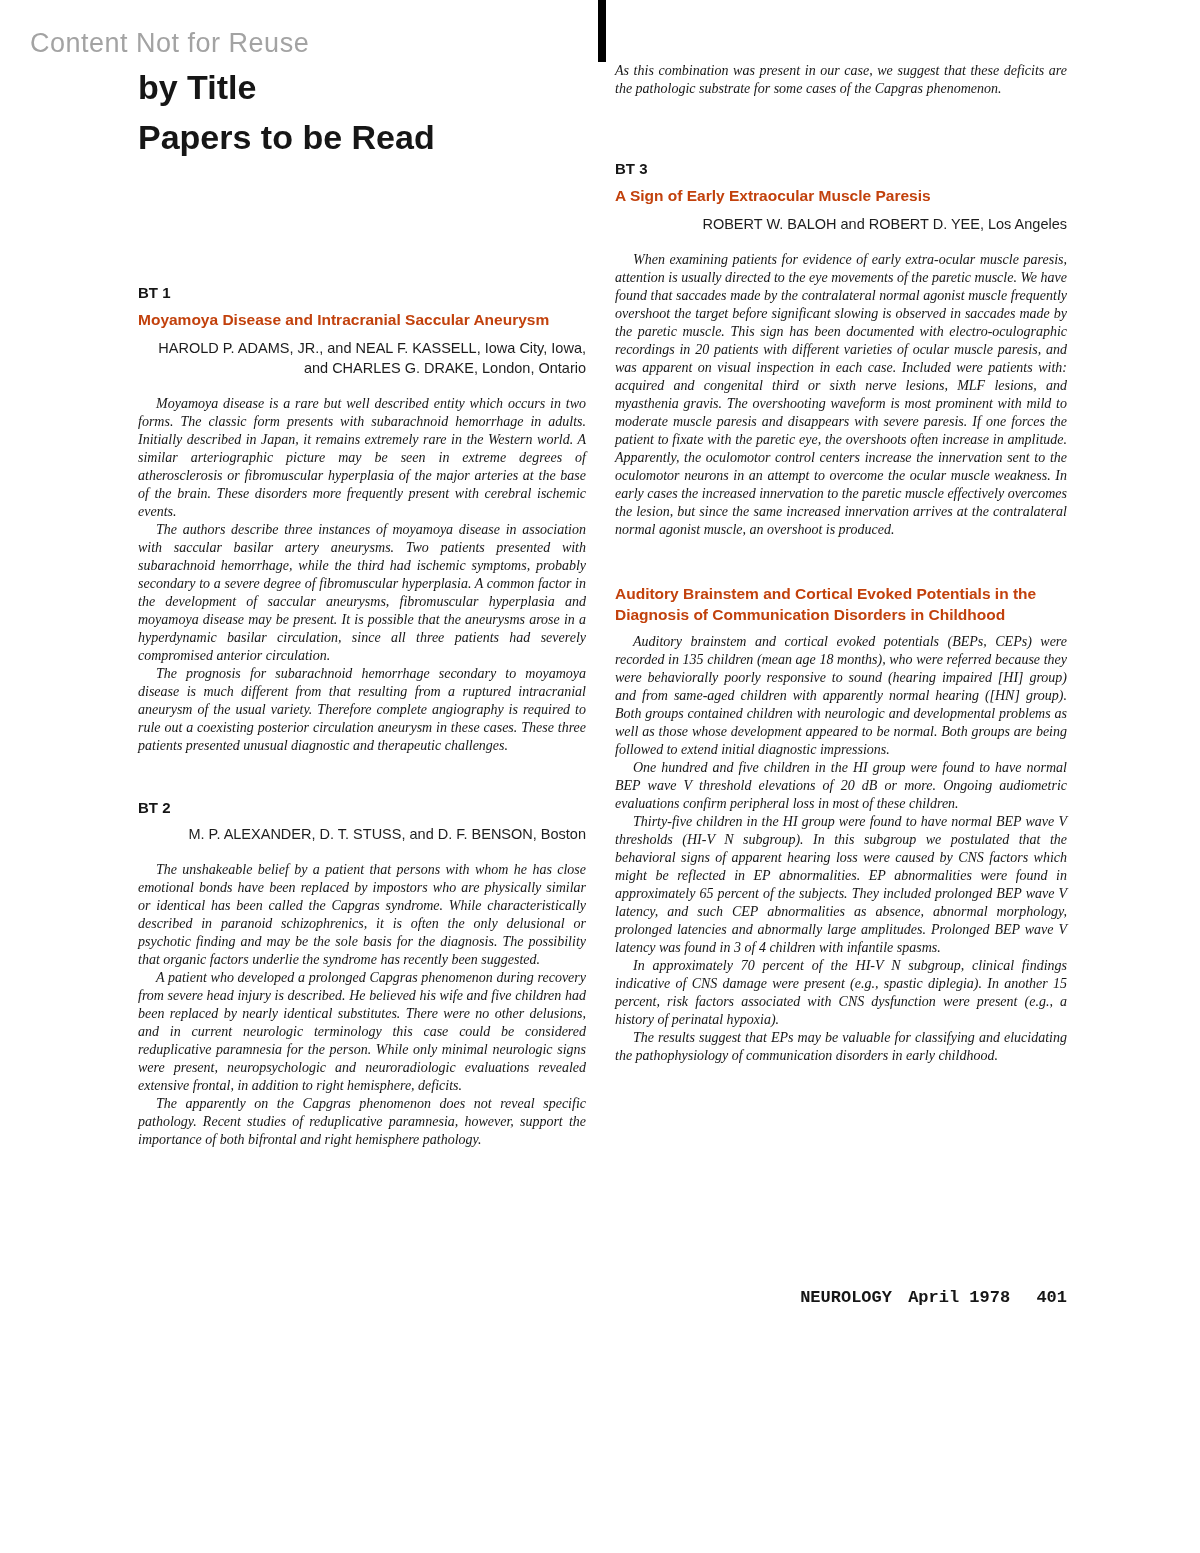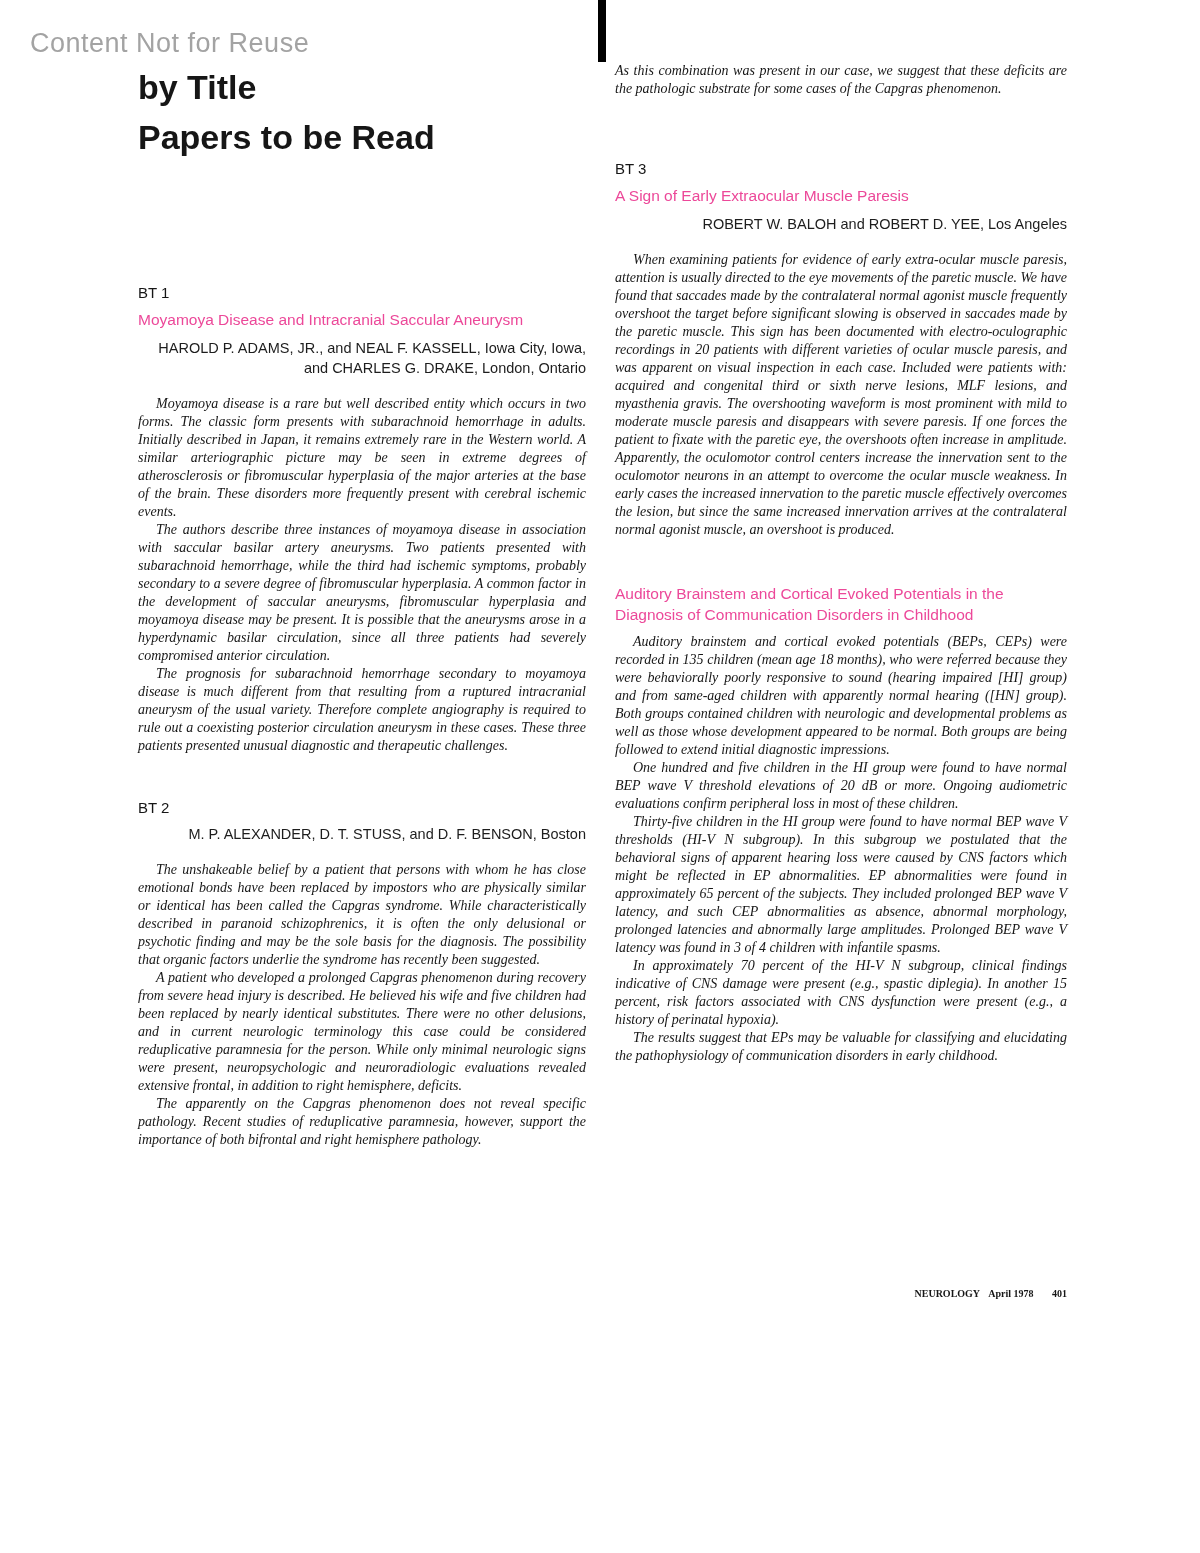--- a/index.html
+++ b/index.html
@@ -46,31 +46,31 @@
     position: absolute;
     width: 450px;
   }
   .col-left  { left: 138px; top: 284px; width: 448px; }
   .col-right { left: 615px; top: 62px;  width: 452px; }
   .section { margin-top: 44px; }
   .section:first-child { margin-top: 0; }
   .bt-label {
     font-family: "Liberation Sans", sans-serif;
     font-size: 15px;
-    font-weight: 400;
+    font-weight: 700;
     margin-bottom: 8px;
     color: #161616;
   }
   .section-title {
     font-family: "Liberation Sans", sans-serif;
     font-size: 15.5px;
-    font-weight: 400;
+    font-weight: 700;
     line-height: 21px;
     margin-bottom: 8px;
-    color: #ec4899;
+    color: #c2410c;
   }
   .authors {
     font-family: "Liberation Sans", sans-serif;
     font-size: 14.5px;
     line-height: 20px;
     margin-bottom: 17px;
     color: #1d1d1d;
     text-align: right;
   }
   .para {
@@ -81,22 +81,22 @@
     color: #161616;
     font-style: italic;
   }
   .para.no-indent { text-indent: 0; }
   .footer {
     position: absolute;
     left: 615px;
     top: 1288px;
     width: 452px;
     text-align: right;
-    font-family: Liberation Serif, serif;
-    font-size: 10px;
+    font-family: Liberation Mono, monospace;
+    font-size: 17px;
     font-weight: 700;
     color: #161616;
   }
   .footer span { margin-left: 6px; }
   .footer .page-num { margin-left: 16px; }
 </style>
 </head>
 <body>
 
 <div class="page">

